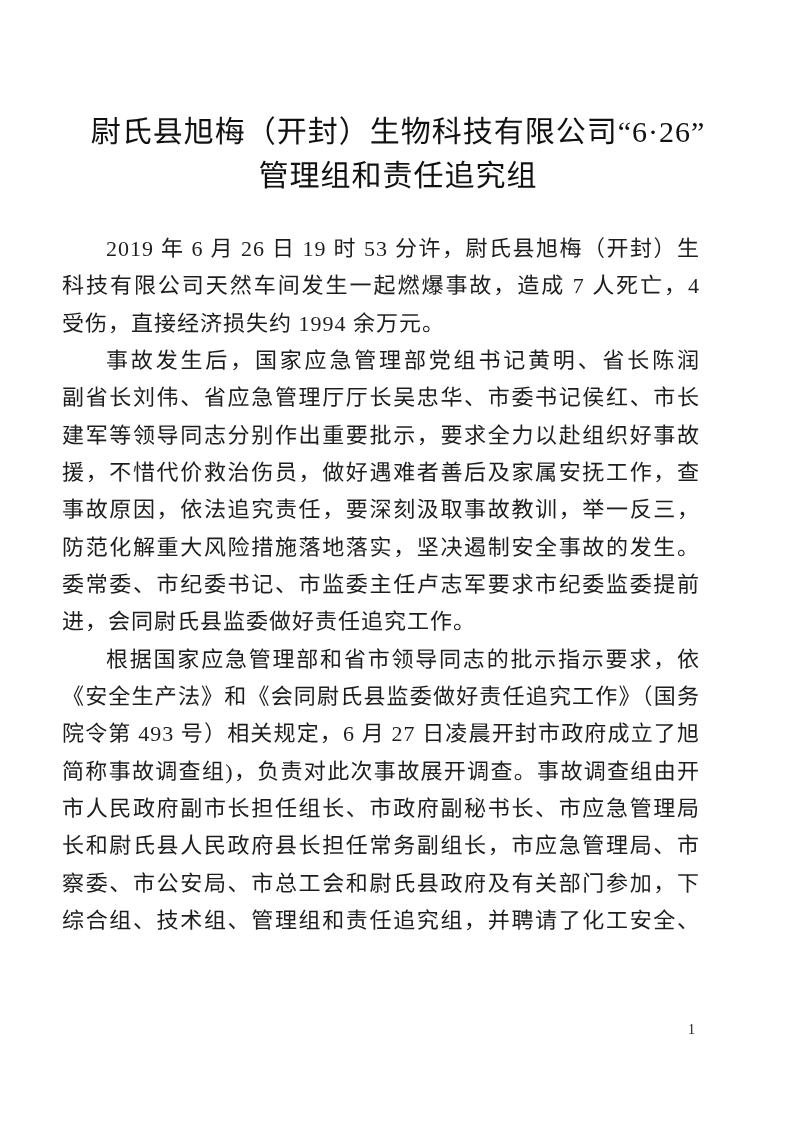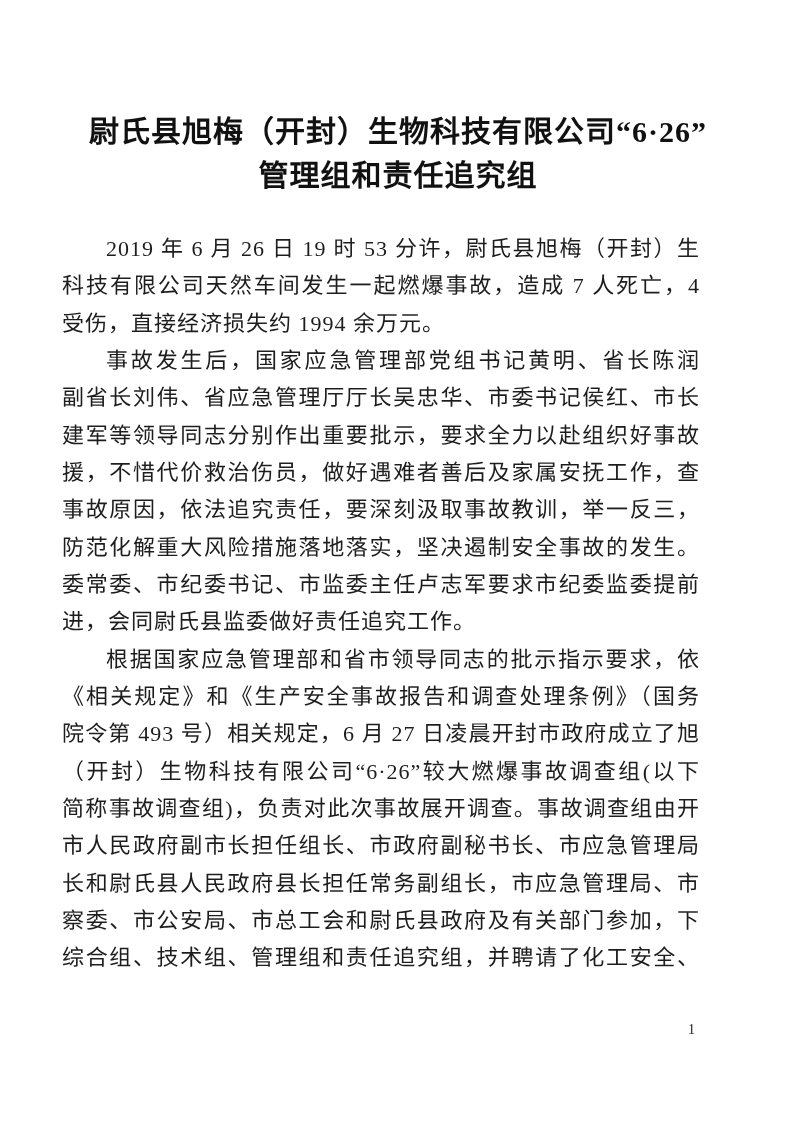--- a/index.html
+++ b/index.html
@@ -12,21 +12,21 @@
     width: 796px;
     height: 1122px;
     background: #ffffff;
     overflow: hidden;
     font-family: "Liberation Serif", "DejaVu Serif", serif;
     color: #1d1d1d;
   }
   .doc-title {
     padding-top: 110px;
     text-align: center;
-    font-weight: bold;
+    font-weight: normal;
     font-size: 30px;
     line-height: 44px;
     color: #111111;
     letter-spacing: 1px;
   }
   .doc-body {
     margin: 32px 96px 0 62px;
     font-size: 22px;
     letter-spacing: 1px;
   }
@@ -76,23 +76,22 @@
       <div class="text-line">建军等领导同志分别作出重要批示，要求全力以赴组织好事故救</div>
       <div class="text-line">援，不惜代价救治伤员，做好遇难者善后及家属安抚工作，查明</div>
       <div class="text-line">事故原因，依法追究责任，要深刻汲取事故教训，举一反三，把</div>
       <div class="text-line">防范化解重大风险措施落地落实，坚决遏制安全事故的发生。市</div>
       <div class="text-line">委常委、市纪委书记、市监委主任卢志军要求市纪委监委提前跟</div>
       <div class="text-line para-end">进，会同尉氏县监委做好责任追究工作。</div>
     </div>
 
     <div>
       <div class="text-line indent">根据国家应急管理部和省市领导同志的批示指示要求，依据</div>
-      <div class="text-line">《相关规定》和《生产安全事故报告和调查处理条例》（国务</div>
+      <div class="text-line">《安全生产法》和《会同尉氏县监委做好责任追究工作》（国务</div>
       <div class="text-line">院令第 493 号）相关规定，6 月 27 日凌晨开封市政府成立了旭梅</div>
-      <div class="text-line">（开封）生物科技有限公司“6·26”较大燃爆事故调查组(以下</div>
       <div class="text-line">简称事故调查组)，负责对此次事故展开调查。事故调查组由开封</div>
       <div class="text-line">市人民政府副市长担任组长、市政府副秘书长、市应急管理局局</div>
       <div class="text-line">长和尉氏县人民政府县长担任常务副组长，市应急管理局、市监</div>
       <div class="text-line">察委、市公安局、市总工会和尉氏县政府及有关部门参加，下设</div>
       <div class="text-line">综合组、技术组、管理组和责任追究组，并聘请了化工安全、化</div>
     </div>
 
   </div>
 
   <div class="page-number">1</div>

